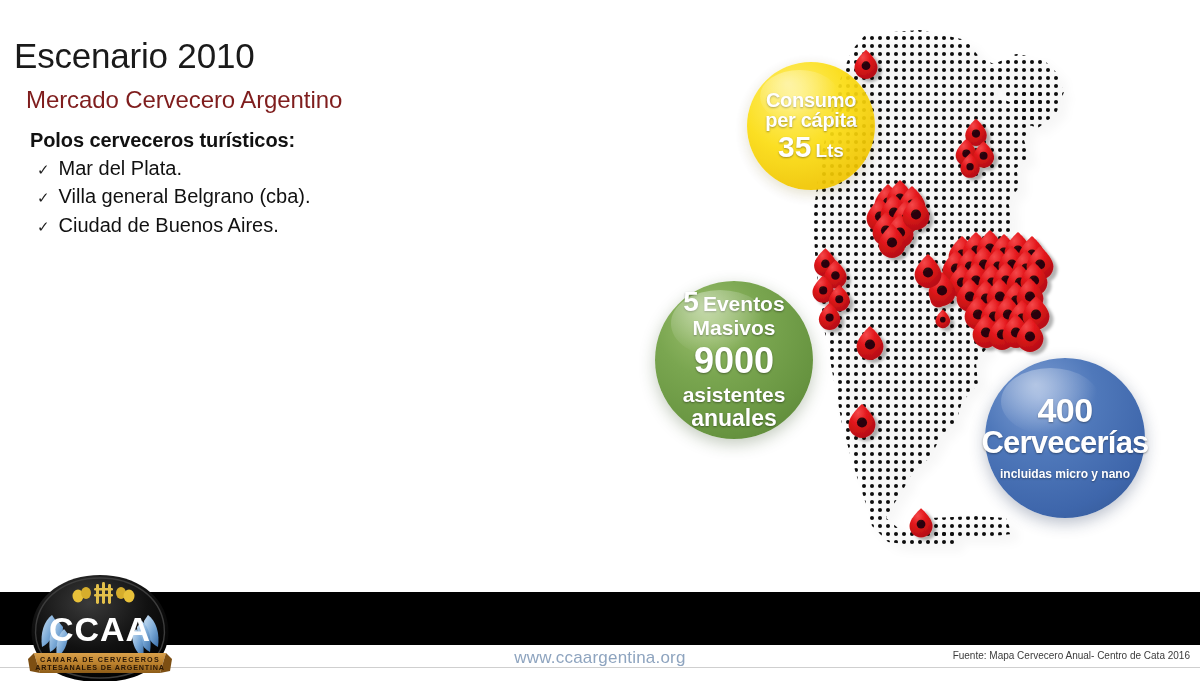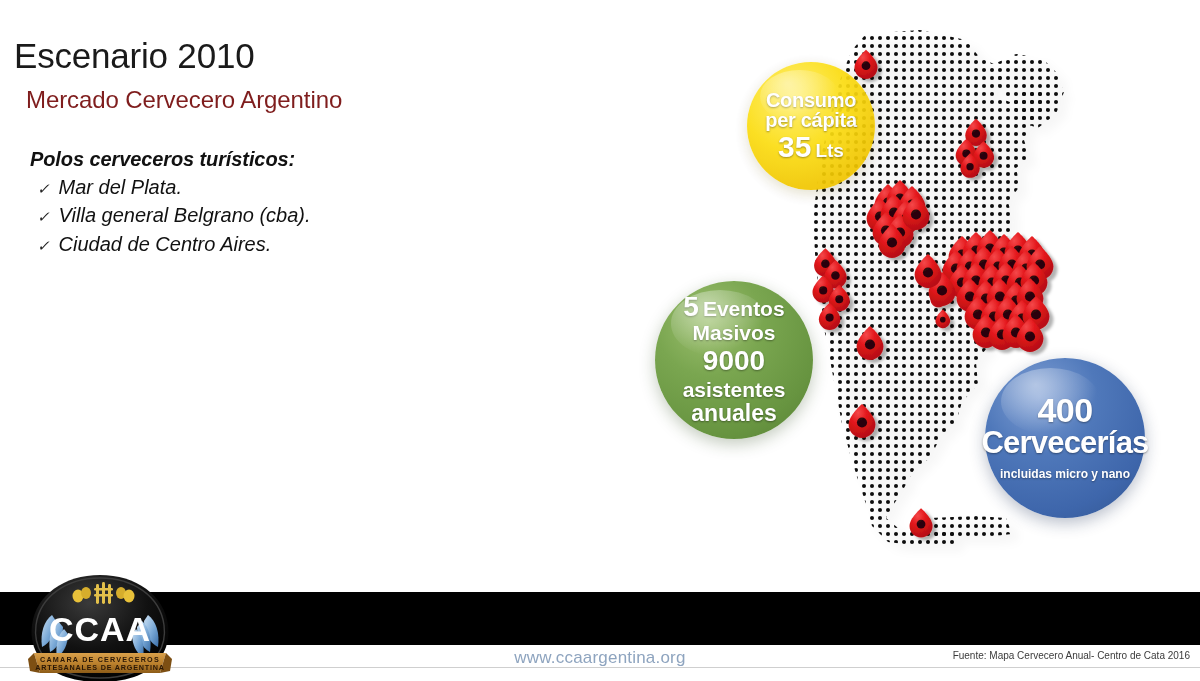--- a/index.html
+++ b/index.html
@@ -14,21 +14,21 @@
   
   .title-block{position:absolute;left:14px;top:38px;width:520px;}
   .slide-title{
     font-size:35px;line-height:1.05;color:#1a1a1a;font-weight:400;
     letter-spacing:-0.2px;margin:0 0 4px 0;
   }
   .slide-subtitle{
     font-size:24px;line-height:1.1;color:#7f1d1d;font-weight:400;
     margin:12px;letter-spacing:-0.1px;
   }
-  .bullet-block{position:absolute;left:30px;top:148px;width:470px;font-style:italic;}
+  .bullet-block{position:absolute;left:30px;top:129px;width:470px;}
   .bullet-heading{
     font-size:20px;font-weight:bold;color:#111;margin:0 0 2px 0;
     letter-spacing:-0.1px;
   }
   .bullet-list{list-style:none;margin:0;padding:0;}
   .bullet-list li{
     font-size:20px;color:#111;line-height:1.42;
     display:flex;align-items:baseline;gap:9px;padding-left:7px;
   }
   .check{font-size:15px;color:#222;line-height:1;}
@@ -69,21 +69,21 @@
   
   .bubble-green{
     left:655px;top:281px;width:158px;height:158px;
     background:radial-gradient(circle at 34% 26%, #9dc06f 0%, #7aa650 34%, #679440 72%, #577f35 100%);
     box-shadow:0 5px 16px rgba(40,70,20,.28);
   }
   .bubble-green .r1{line-height:1.0;margin-bottom:1px;}
   .bubble-green .num5{font-size:28px;font-weight:bold;}
   .bubble-green .ev{font-size:21px;font-weight:bold;margin-left:4px;}
   .bubble-green .r2{font-size:21px;font-weight:bold;line-height:1.0;}
-  .bubble-green .r3{font-size:28px;font-weight:bold;line-height:1.25;}
+  .bubble-green .r3{font-size:36px;font-weight:bold;line-height:1.25;}
   .bubble-green .r4{font-size:21px;font-weight:bold;line-height:1.1;}
   .bubble-green .r5{font-size:23px;font-weight:bold;line-height:1.1;}
 
   
   .bubble-blue{
     left:985px;top:358px;width:160px;height:160px;
     background:radial-gradient(circle at 34% 24%, #7f9fd4 0%, #4f78ba 36%, #3e66ab 72%, #32558f 100%);
     box-shadow:0 5px 16px rgba(20,40,80,.3);
   }
   .bubble-blue .b1{font-size:34px;font-weight:bold;line-height:.96;letter-spacing:-.5px;}
@@ -129,21 +129,21 @@
       <li>
         <span class="check">✓</span>
         <span>Mar del Plata.</span>
       </li>
       <li>
         <span class="check">✓</span>
         <span>Villa general Belgrano (cba).</span>
       </li>
       <li>
         <span class="check">✓</span>
-        <span>Ciudad de Centro Aires.</span>
+        <span>Ciudad de Buenos Aires.</span>
       </li>
     </ul>
   </div>
 
   <div class="map-wrap">
     <div class="map-canvas">
       <svg width="320" height="545" viewBox="0 0 320 545" xmlns="http://www.w3.org/2000/svg">
         <defs>
           <clipPath id="arg">
             <path d="M86,16 L140,12 L186,22 L200,40 L214,46 L222,60 L214,78 L230,84

